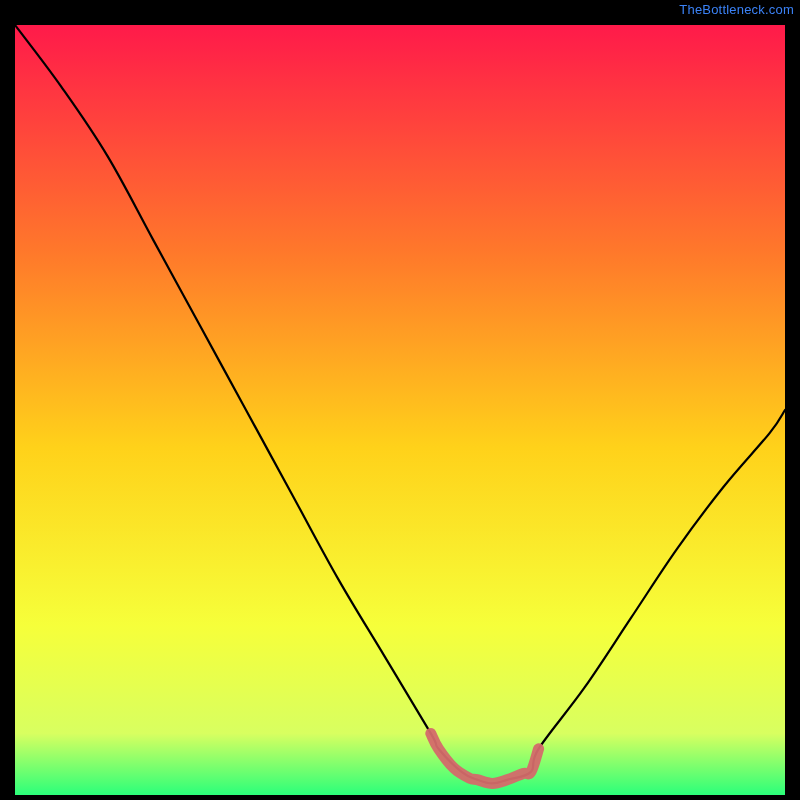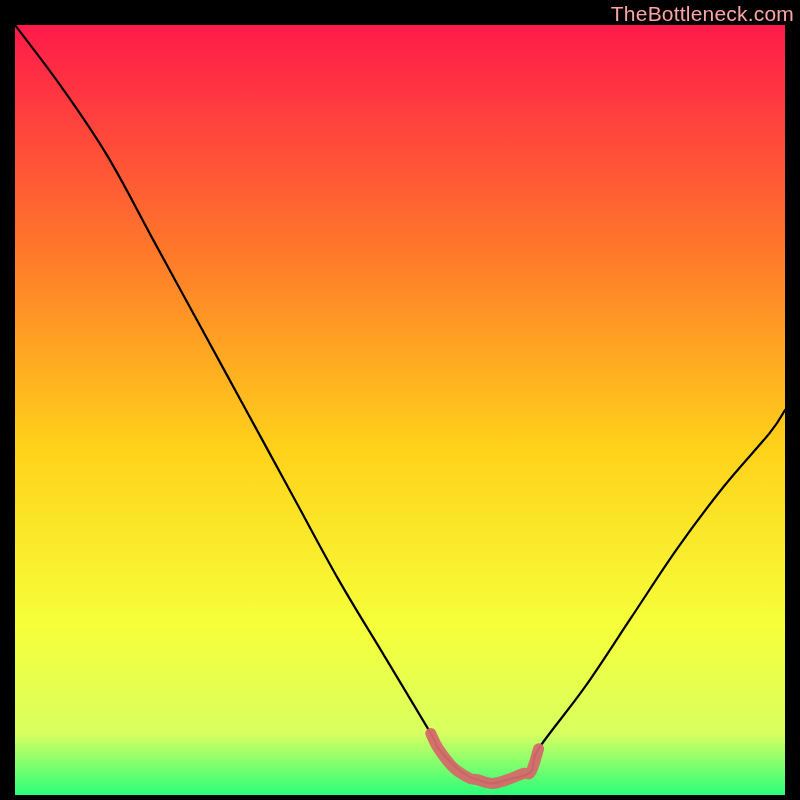--- a/index.html
+++ b/index.html
@@ -14,22 +14,22 @@
   .frame {
     position: relative;
     width: 800px;
     height: 800px;
     background: #000;
   }
   .watermark {
     position: absolute;
     top: 2px;
     right: 6px;
-    color: #fca5a5;
-    font-size: 21px;
+    color: #3b82f6;
+    font-size: 13px;
     font-weight: 500;
     letter-spacing: 0.2px;
     z-index: 5;
   }
   .plot-wrap {
     position: absolute;
     left: 15px;
     top: 25px;
     width: 770px;
     height: 770px;

